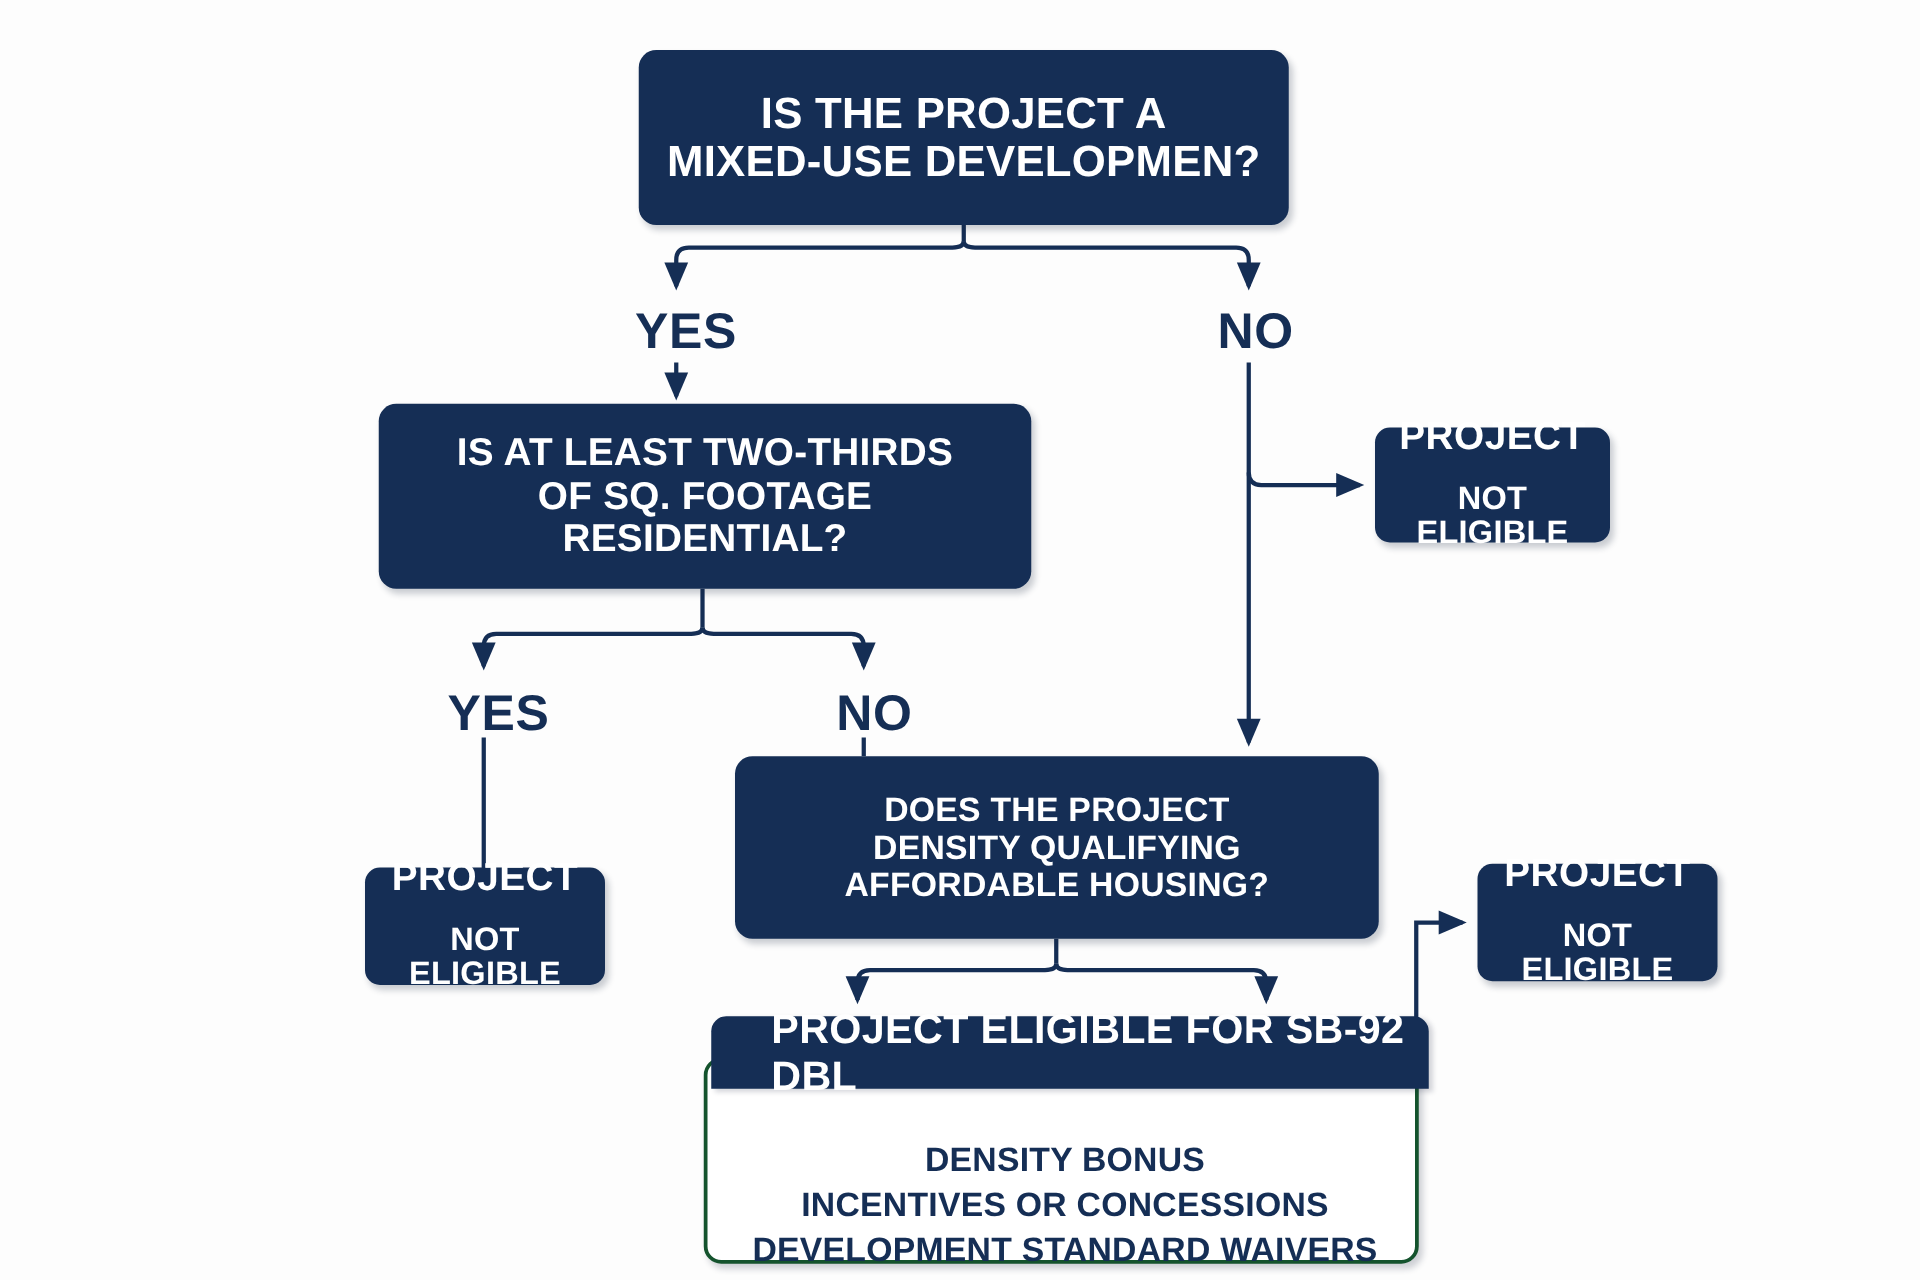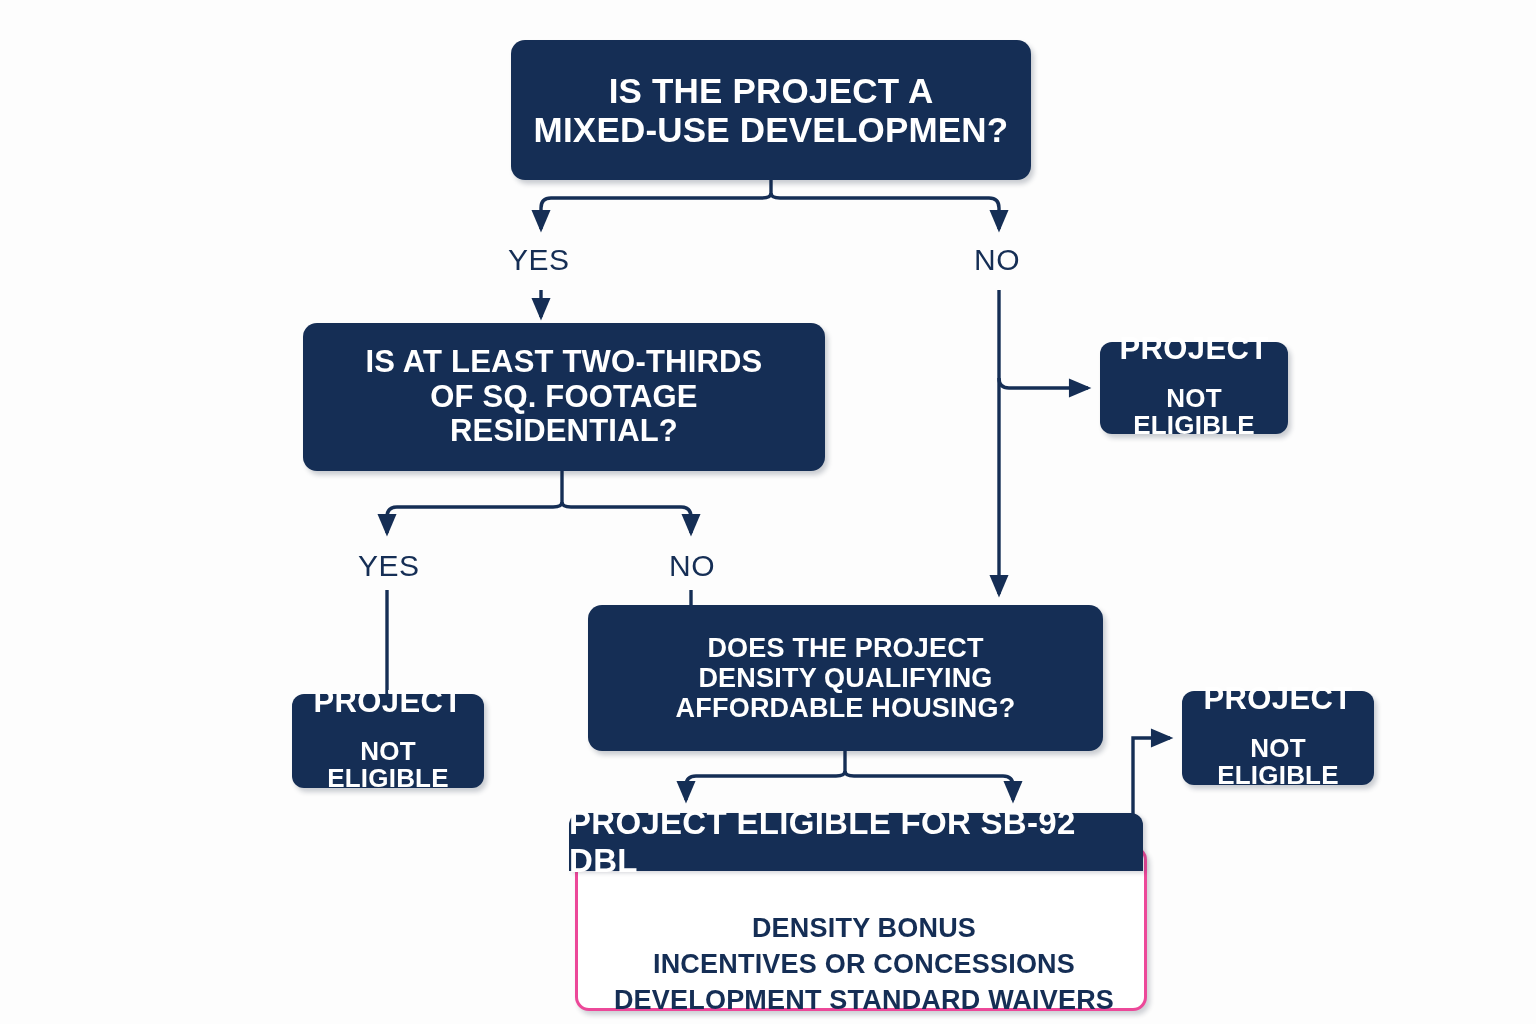--- a/index.html
+++ b/index.html
@@ -78,67 +78,68 @@
   
   #node-eligible {
     position: absolute;
     left: 563px;
     top: 813px;
     width: 580px;
     height: 198px;
   }
   #eligible-body {
     position: absolute;
-    left: 12px;
+    left: 0px;
     top: 33px;
     width: 572px;
     height: 165px;
     box-sizing: border-box;
     background: #ffffff;
-    border: 3px solid #ec4899;
+    border: 3px solid #14532d;
     border-radius: 14px;
     box-shadow: 3px 4px 5px rgba(20,30,55,0.20);
   }
   #eligible-header {
     position: absolute;
     left: 6px;
     top: 0px;
     width: 574px;
     height: 58px;
     box-sizing: border-box;
     background: #152e55;
     border-radius: 12px 12px 0 0;
     color: #ffffff;
     font-size: 33px;
     font-weight: bold;
     display: flex;
     align-items: center;
     justify-content: center;
     letter-spacing: 0.3px;
     box-shadow: 3px 2px 4px rgba(20,30,55,0.18);
+    padding-left: 48px;
   }
   #eligible-list {
     position: absolute;
     left: 0;
     top: 62px;
     width: 572px;
     color: #152e55;
     font-size: 27px;
     font-weight: bold;
     line-height: 1.33;
     text-align: center;
     letter-spacing: 0.2px;
   }
   #eligible-list .ln { display: block; white-space: nowrap; }
 
   .branch-label {
     position: absolute;
     color: #152e55;
-    font-size: 30px;
-    font-weight: normal;
+    font-size: 40px;
+    font-weight: bold;
     letter-spacing: 0.5px;
     white-space: nowrap;
   }
   #label-yes-1 { left: 508px; top: 243px; }
   #label-no-1  { left: 974px; top: 243px; }
   #label-yes-2 { left: 358px; top: 549px; }
   #label-no-2  { left: 669px; top: 549px; }
 </style>
 </head>
 <body>

